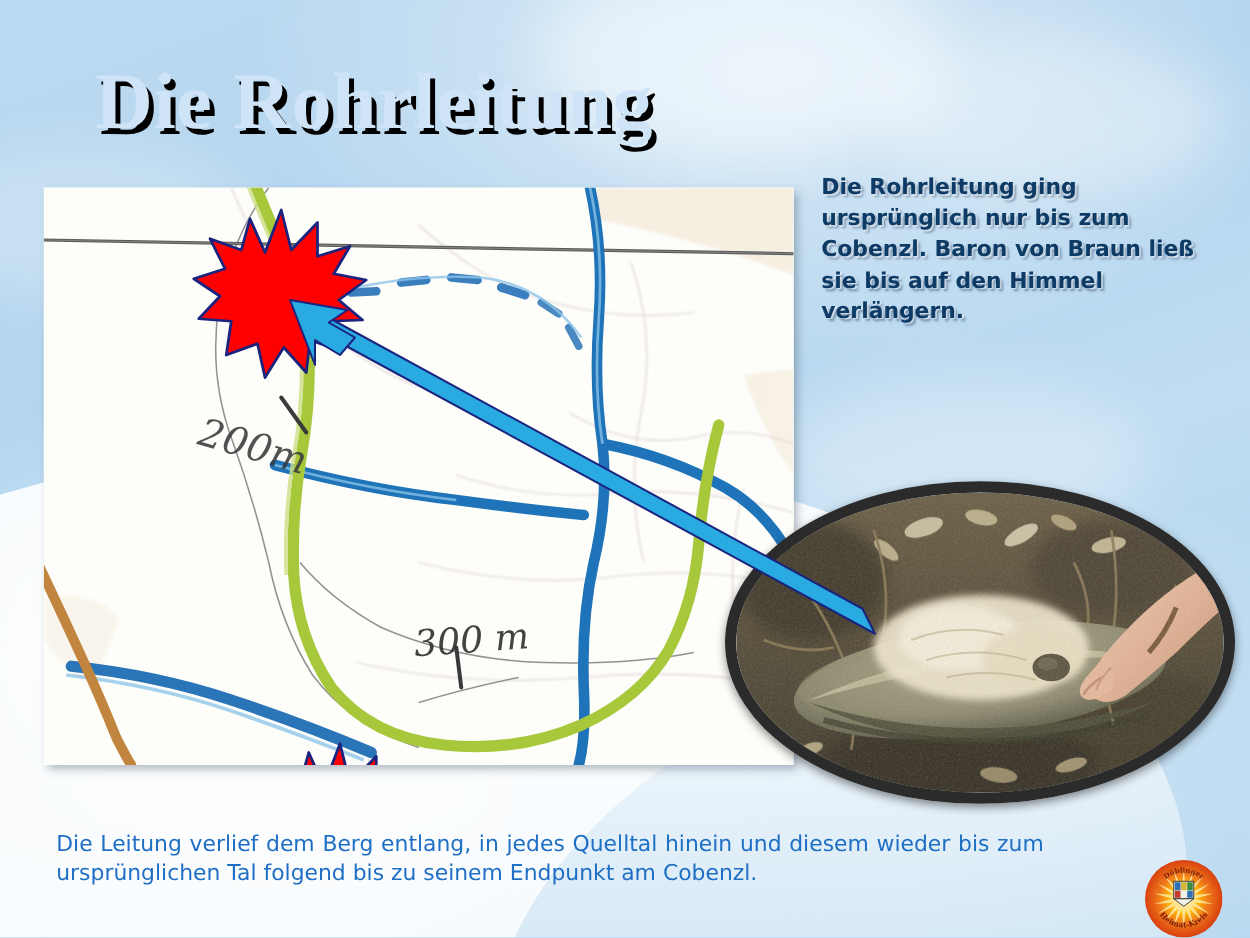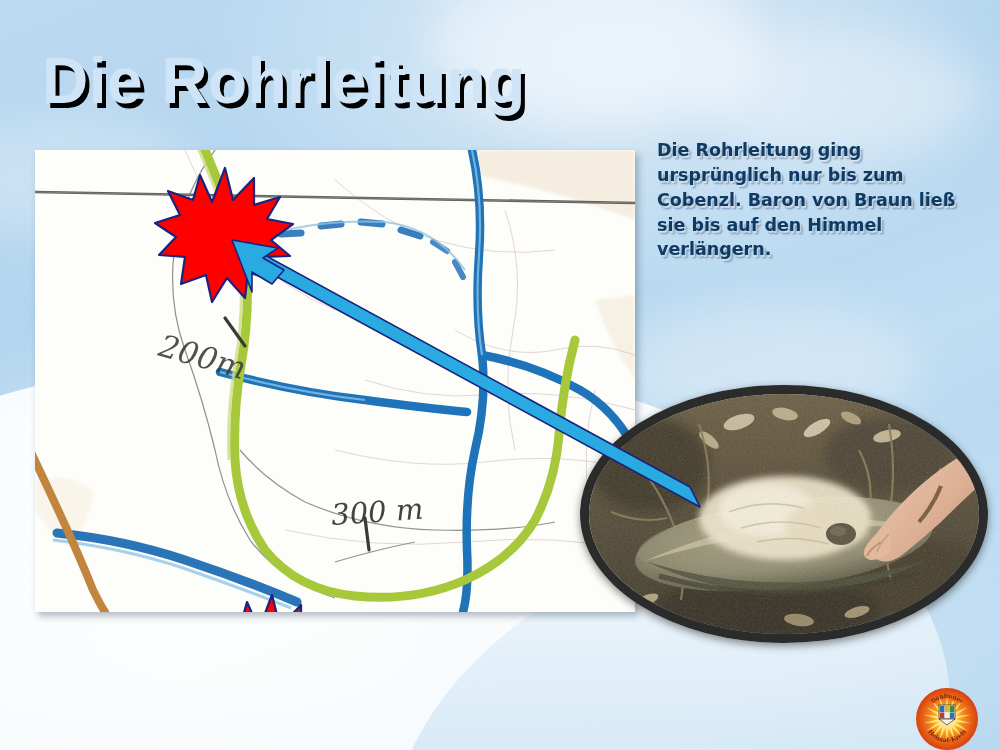--- a/index.html
+++ b/index.html
@@ -31,23 +31,23 @@
     left:-330px;top:352px;width:1280px;height:700px;
     background:radial-gradient(ellipse at 40% 30%, rgba(255,255,255,.95) 0%, rgba(255,255,255,.88) 55%, rgba(255,255,255,.70) 78%, rgba(255,255,255,.30) 100%);
   }
   .swoosh-b{
     left:390px;top:486px;width:1200px;height:720px;
     background:linear-gradient(180deg,rgba(185,217,240,.0) 0%, rgba(185,217,240,.55) 40%, rgba(172,206,234,.85) 100%);
   }
 
   
   #title{
-    position:absolute;left:42px;top:44px;
+    position:absolute;left:76px;top:44px;
     font-size:64px;font-weight:bold;letter-spacing:.5px;
-    font-family:Liberation Sans, sans-serif;
+    font-family:Liberation Serif, serif;
     color:#cfe4f6;
     text-shadow:4px 5px 0 #000;
     white-space:nowrap;
   }
 
   
   #map-panel{
     position:absolute;left:35px;top:150px;width:600px;height:462px;
     background:#fdfdfb;overflow:hidden;
     box-shadow:3px 4px 7px rgba(40,60,80,.35);
@@ -310,20 +310,21 @@
 
   <svg id="arrow-layer" viewBox="0 0 1000 750">
     <g>
 
       <polygon points="690,487 700,507 268,272 259,252" fill="#29abe2" stroke="#1a237e" stroke-width="1.6" stroke-linejoin="round"></polygon>
 
       <polygon points="232,240 278,248 263,258 284,270 272,284 252,272 252,292" fill="#29abe2" stroke="#1a237e" stroke-width="1.6" stroke-linejoin="round"></polygon>
     </g>
   </svg>
 
+  <div id="caption">Die Leitung verlief dem Berg entlang, in jedes Quelltal hinein und diesem wieder bis zum ursprünglichen Tal folgend bis zu seinem Endpunkt am Cobenzl.</div>
 
   <div id="logo">
     <svg viewBox="0 0 62 62">
       <defs>
         <radialGradient id="lg" cx="50%" cy="50%" r="50%">
           <stop offset="0%" stop-color="#ffe680"></stop>
           <stop offset="32%" stop-color="#ffc400"></stop>
           <stop offset="62%" stop-color="#f07c1a"></stop>
           <stop offset="100%" stop-color="#d9400f"></stop>
         </radialGradient>

